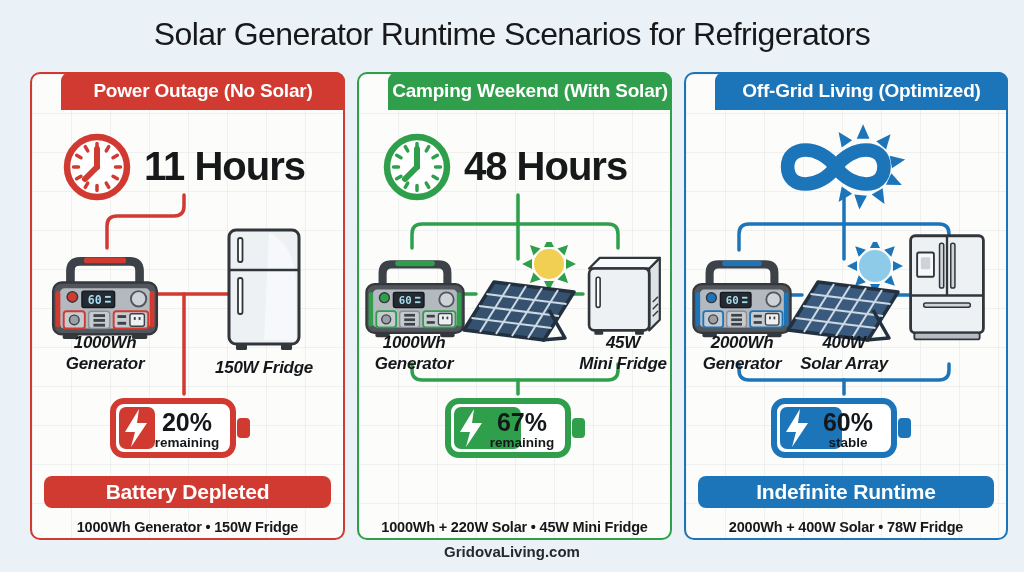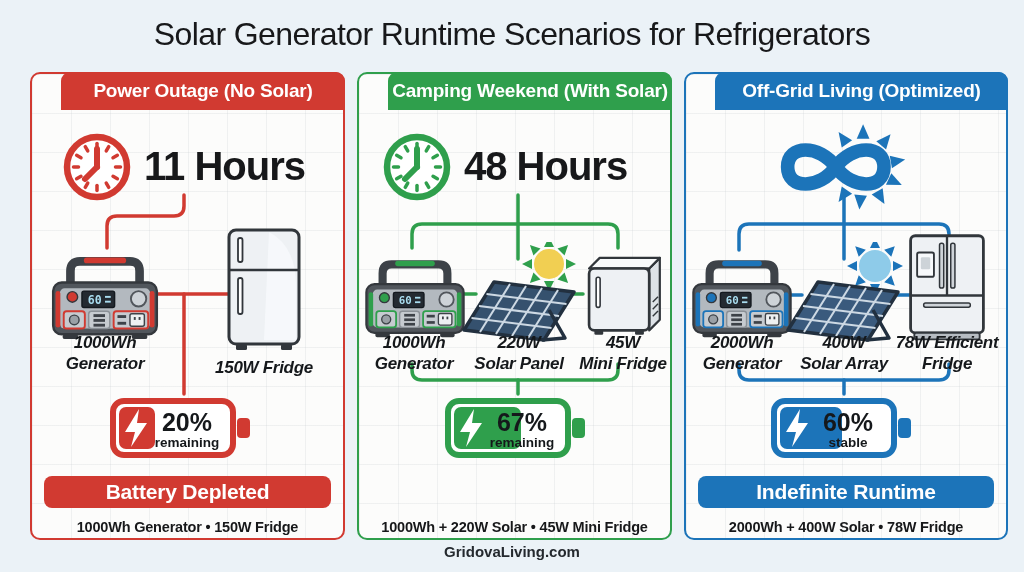--- a/index.html
+++ b/index.html
@@ -236,24 +236,20 @@
       <line x1="58" y1="42" x2="28" y2="90"></line>
         <line x1="74" y1="44" x2="44" y2="92"></line>
       <line x1="90" y1="46" x2="60" y2="94"></line>
         <line x1="106" y1="48" x2="76" y2="96"></line>
       <line x1="19.5" y1="76" x2="99.5" y2="86"></line>
         <line x1="27" y1="64" x2="107" y2="74"></line>
         <line x1="34.5" y1="52" x2="114.5" y2="62"></line>
     </g>
     <path d="M 97,68 L 113,96 L 90,98" fill="none" stroke="#22303f" stroke-width="3.5" stroke-linejoin="round"></path>
   </svg>
-  <div class="dev-label" style="left:100px;top:258px;width:120px">
-    <div>220W</div>
-      <div>Solar Panel</div>
-  </div>
 
   <svg class="dev" style="left:223px;top:176px" width="84" height="90" viewBox="0 0 95 100">
     <polygon points="76,20 88,8 88,78 76,90" fill="#dde2e7" stroke="#31363b" stroke-width="2.5" stroke-linejoin="round"></polygon>
     <polygon points="8,20 20,8 88,8 76,20" fill="#f8fafb" stroke="#31363b" stroke-width="2.5" stroke-linejoin="round"></polygon>
     <rect x="8" y="20" width="68" height="70" rx="6" fill="#eef1f4" stroke="#31363b" stroke-width="3"></rect>
     <rect x="16" y="30" width="4.5" height="34" rx="2" fill="#fff" stroke="#31363b" stroke-width="1.8"></rect>
     <g stroke="#31363b" stroke-width="1.6">
         <line x1="80" y1="58" x2="86" y2="52"></line>
         <line x1="80" y1="66" x2="86" y2="60"></line>
         <line x1="80" y1="74" x2="86" y2="68"></line>
@@ -371,24 +367,20 @@
     <rect x="6" y="4" width="78" height="104" rx="5" fill="#eef1f4" stroke="#31363b" stroke-width="3"></rect>
     <line x1="45" y1="5" x2="45" y2="68" stroke="#31363b" stroke-width="2.5"></line>
     <line x1="6" y1="68" x2="84" y2="68" stroke="#31363b" stroke-width="2.5"></line>
     <rect x="37" y="12" width="4.5" height="48" rx="2" fill="#cfd4d9" stroke="#31363b" stroke-width="1.6"></rect>
     <rect x="49" y="12" width="4.5" height="48" rx="2" fill="#cfd4d9" stroke="#31363b" stroke-width="1.6"></rect>
     <rect x="13" y="22" width="18" height="26" rx="2" fill="#f7f9fb" stroke="#31363b" stroke-width="2"></rect>
     <rect x="17" y="27" width="10" height="13" rx="1.5" fill="#cdd3d8"></rect>
     <rect x="20" y="76" width="50" height="4.5" rx="2" fill="#cfd4d9" stroke="#31363b" stroke-width="1.6"></rect>
     <rect x="10" y="108" width="70" height="7" rx="2" fill="#b6bcc2" stroke="#31363b" stroke-width="2"></rect>
   </svg>
-  <div class="dev-label" style="left:197px;top:258px;width:128px">
-    <div>78W Efficient</div>
-      <div>Fridge</div>
-  </div>
 
   <svg class="battery" style="left:83px;top:318px" width="150" height="72" viewBox="0 0 150 72">
     <rect x="5" y="9" width="120" height="54" rx="11" fill="#fff" stroke="currentColor" stroke-width="6"></rect>
     <rect x="129" y="26" width="13" height="20" rx="4" fill="currentColor"></rect>
     <rect x="11" y="15" width="62" height="42" rx="7" fill="currentColor"></rect>
     <polygon points="31,17 17,40 27,40 23,55 39,31 29,31" fill="#fff"></polygon>
     <text x="79" y="39" text-anchor="middle" font-size="25" font-weight="bold" fill="#15181b" style="font-family:'Liberation Sans',sans-serif">60%</text>
     <text x="79" y="55" text-anchor="middle" font-size="13.5" font-weight="bold" fill="#15181b" style="font-family:'Liberation Sans',sans-serif">stable</text>
   </svg>
 

